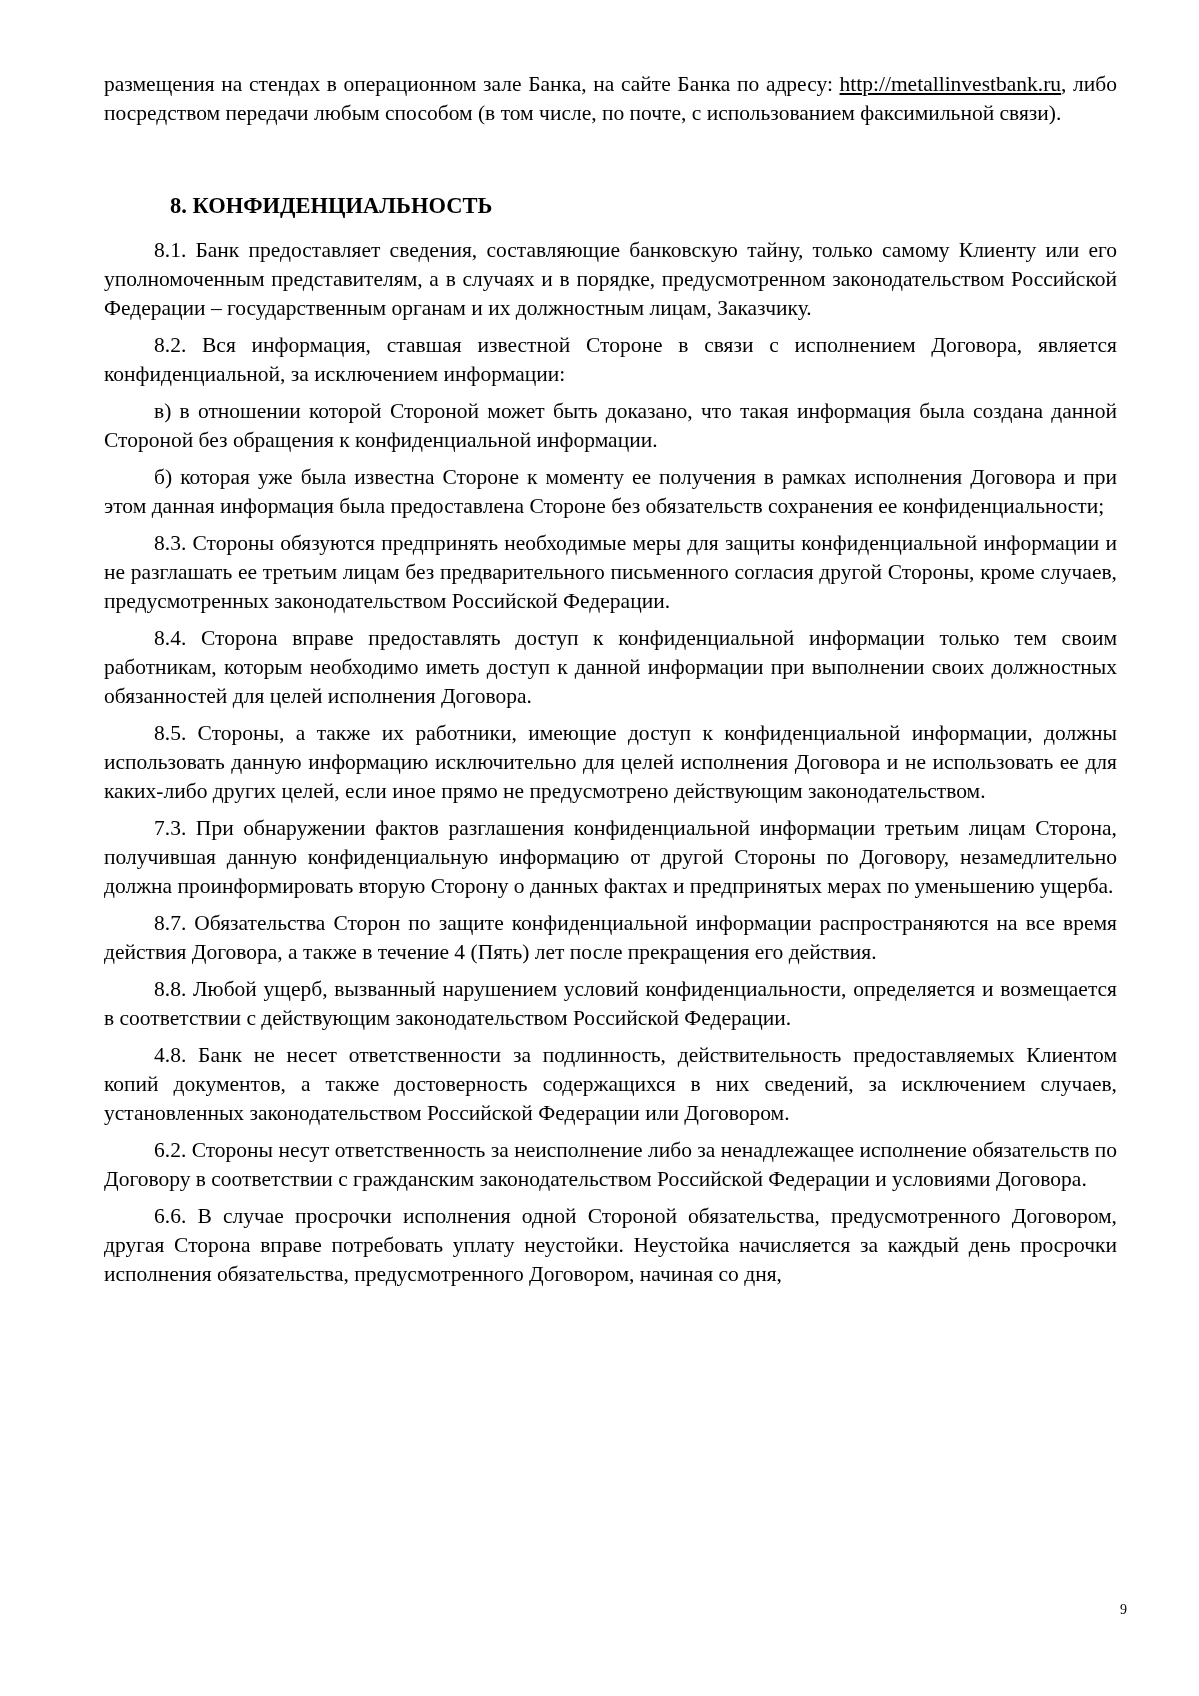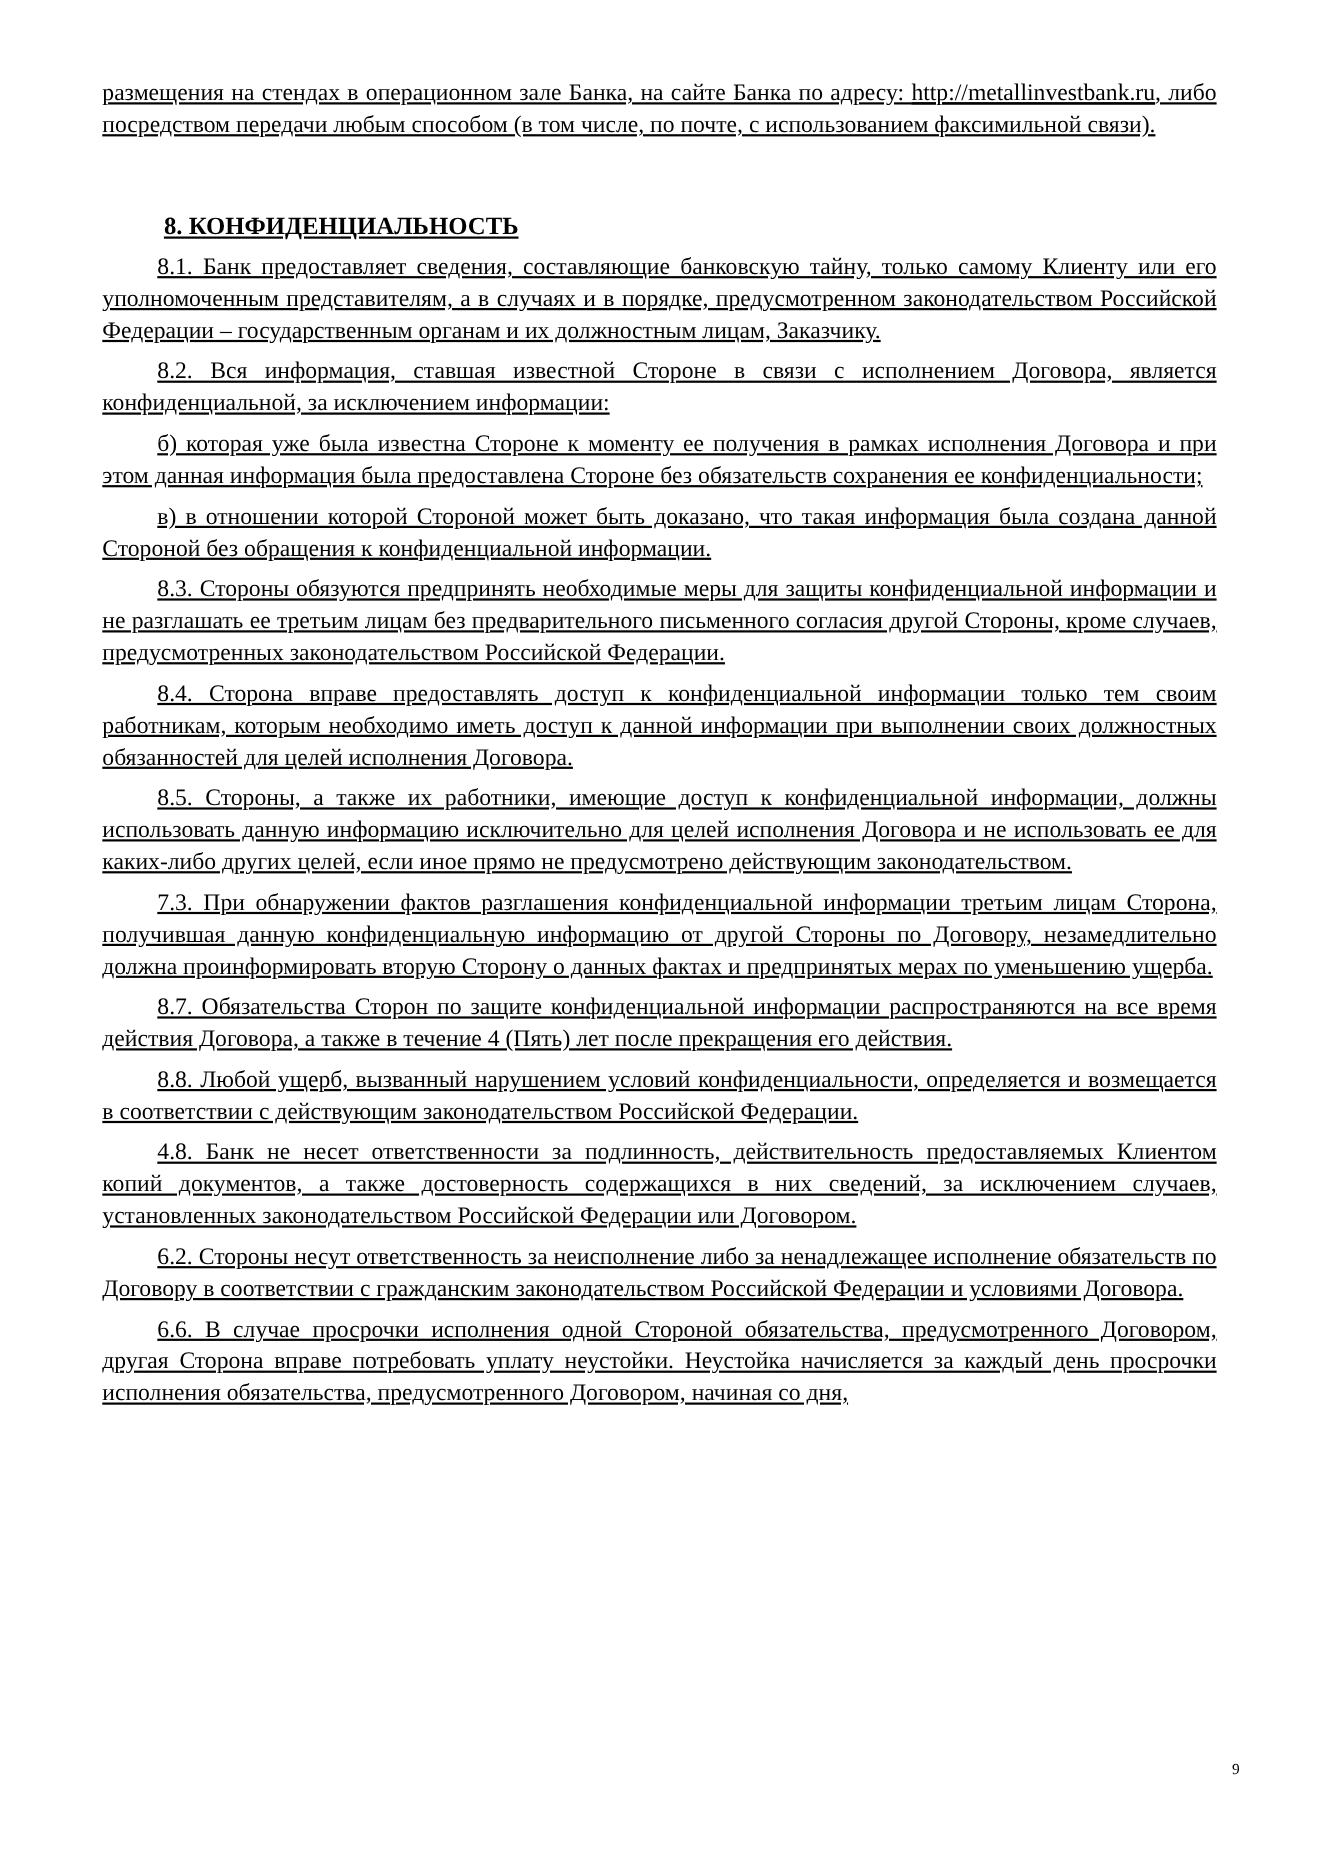--- a/index.html
+++ b/index.html
@@ -7,38 +7,37 @@
     position: relative;
     width: 1199px;
     height: 1696px;
     background: #ffffff;
     font-family: "Liberation Serif", serif;
     color: #000000;
     overflow: hidden;
   }
   .content {
     position: absolute;
-    left: 93px;
+    left: 104px;
     top: 70px;
     width: 1013px;
-    text-decoration: underline;
   }
   .para {
     margin: 8px 0 0 0;
     font-size: 21.5px;
     line-height: 29px;
     text-align: justify;
     text-indent: 50px;
   }
   .para.intro {
     margin-top: 0;
     text-indent: 0;
   }
   .heading {
-    margin: 6px;
+    margin: 16px;
     font-size: 22.5px;
     line-height: 29px;
     font-weight: 700;
     text-indent: 50px;
     text-align: left;
   }
   .heading-8 { margin-top: 63px; }
   .heading-9 { margin-top: 18px; }
   .doc-link { text-decoration: underline; color: #000000; }
   .page-number {
@@ -55,22 +54,22 @@
 
 <div class="page">
   <div class="content">
 
     <p class="para intro"><span>размещения на стендах в операционном зале Банка, на сайте Банка по адресу: </span><span class="doc-link">http://metallinvestbank.ru</span><span>, либо посредством передачи любым способом (в том числе, по почте, с использованием факсимильной связи).</span></p>
 
     <p class="heading heading-8">8. КОНФИДЕНЦИАЛЬНОСТЬ</p>
 
     <p class="para">8.1. Банк предоставляет сведения, составляющие банковскую тайну, только самому Клиенту или его уполномоченным представителям, а в случаях и в порядке, предусмотренном законодательством Российской Федерации – государственным органам и их должностным лицам, Заказчику.</p>
     <p class="para">8.2. Вся информация, ставшая известной Стороне в связи с исполнением Договора, является конфиденциальной, за исключением информации:</p>
+    <p class="para">в) в отношении которой Стороной может быть доказано, что такая информация была создана данной Стороной без обращения к конфиденциальной информации.</p>
     <p class="para">б) которая уже была известна Стороне к моменту ее получения в рамках исполнения Договора и при этом данная информация была предоставлена Стороне без обязательств сохранения ее конфиденциальности;</p>
-    <p class="para">в) в отношении которой Стороной может быть доказано, что такая информация была создана данной Стороной без обращения к конфиденциальной информации.</p>
     <p class="para">8.3. Стороны обязуются предпринять необходимые меры для защиты конфиденциальной информации и не разглашать ее третьим лицам без предварительного письменного согласия другой Стороны, кроме случаев, предусмотренных законодательством Российской Федерации.</p>
     <p class="para">8.4. Сторона вправе предоставлять доступ к конфиденциальной информации только тем своим работникам, которым необходимо иметь доступ к данной информации при выполнении своих должностных обязанностей для целей исполнения Договора.</p>
     <p class="para">8.5. Стороны, а также их работники, имеющие доступ к конфиденциальной информации, должны использовать данную информацию исключительно для целей исполнения Договора и не использовать ее для каких-либо других целей, если иное прямо не предусмотрено действующим законодательством.</p>
     <p class="para">7.3. При обнаружении фактов разглашения конфиденциальной информации третьим лицам Сторона, получившая данную конфиденциальную информацию от другой Стороны по Договору, незамедлительно должна проинформировать вторую Сторону о данных фактах и предпринятых мерах по уменьшению ущерба.</p>
     <p class="para">8.7. Обязательства Сторон по защите конфиденциальной информации распространяются на все время действия Договора, а также в течение 4 (Пять) лет после прекращения его действия.</p>
     <p class="para">8.8. Любой ущерб, вызванный нарушением условий конфиденциальности, определяется и возмещается в соответствии с действующим законодательством Российской Федерации.</p>
 
 
     <p class="para">4.8. Банк не несет ответственности за подлинность, действительность предоставляемых Клиентом копий документов, а также достоверность содержащихся в них сведений, за исключением случаев, установленных законодательством Российской Федерации или Договором.</p>
     <p class="para">6.2. Стороны несут ответственность за неисполнение либо за ненадлежащее исполнение обязательств по Договору в соответствии с гражданским законодательством Российской Федерации и условиями Договора.</p>

